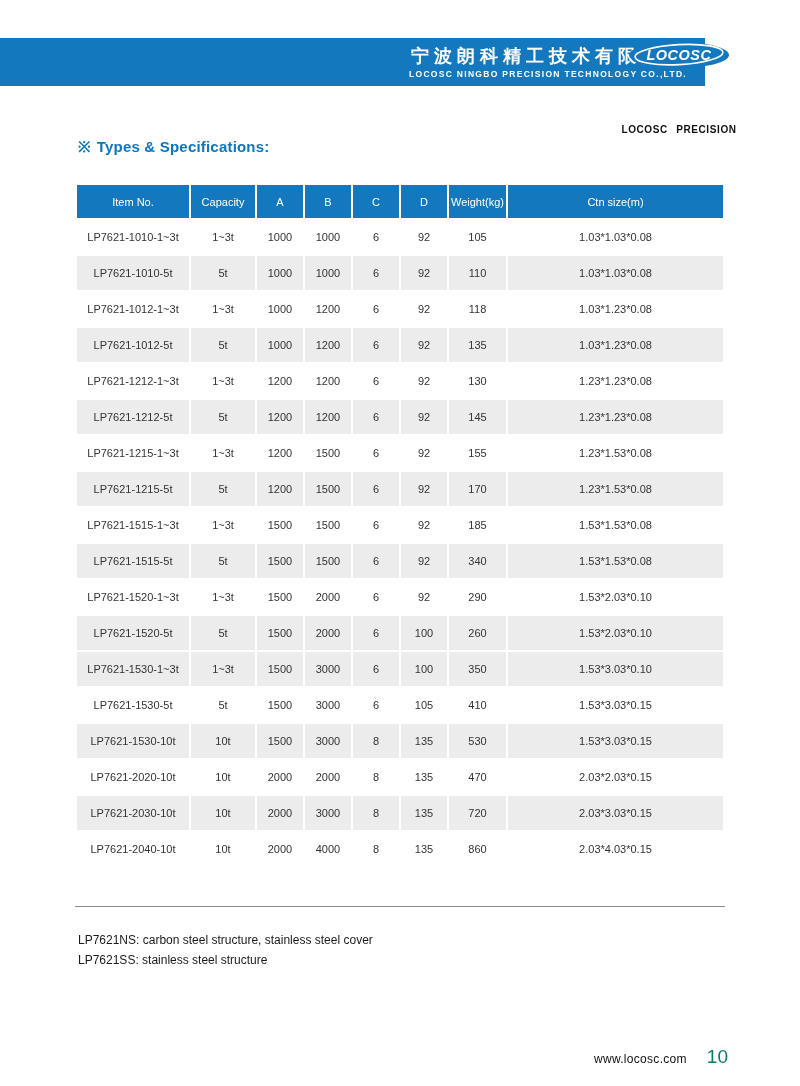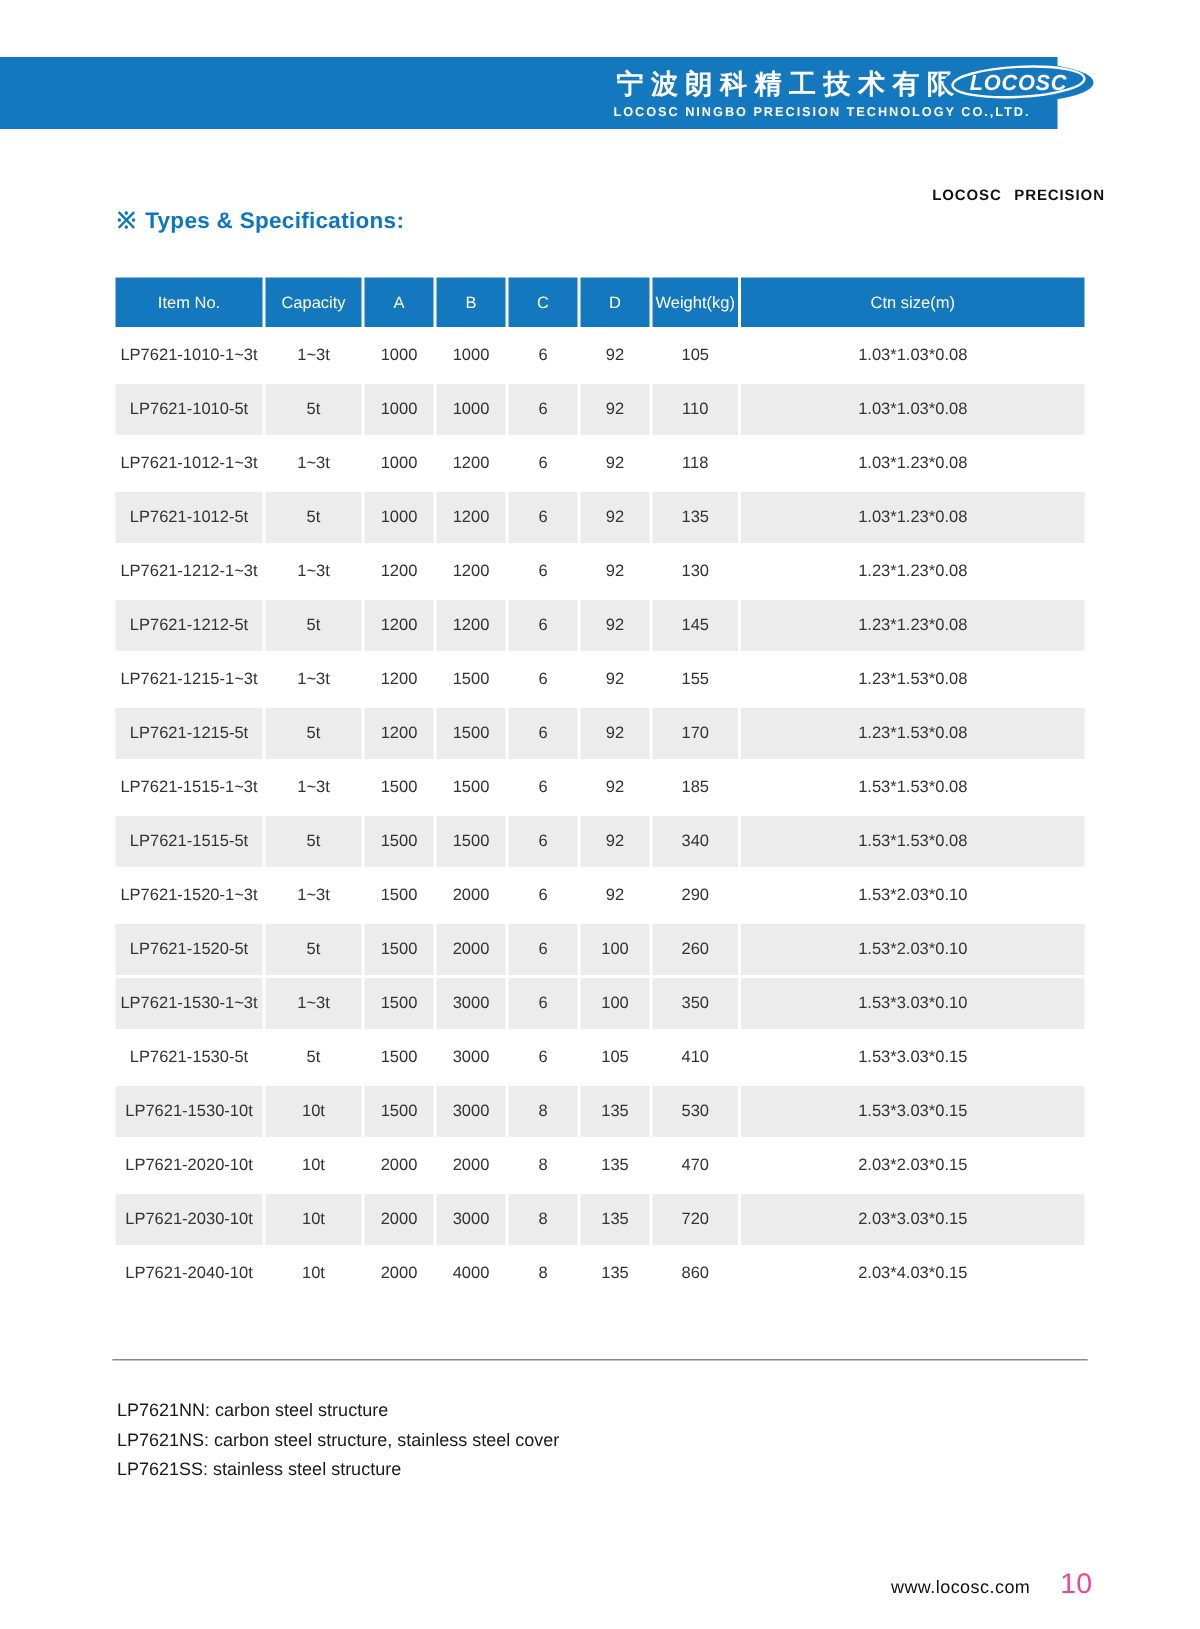--- a/index.html
+++ b/index.html
@@ -61,21 +61,21 @@
     color:#ffffff; font-weight:normal;
     font-size:11px; height:33px;
     text-align:center; padding:0;
   }
   .spec-table td {
     font-size:11px; color:#333333;
     height:34px; text-align:center; padding:0;
     background:#ffffff; white-space:nowrap;
   }
   .spec-table tr.alt td { background:#ececec; }
-  .spec-table th:nth-child(1), .spec-table td:nth-child(1) { width:98px; }
+  .spec-table th:nth-child(1), .spec-table td:nth-child(1) { width:112px; }
   .spec-table th:nth-child(2), .spec-table td:nth-child(2) { width:64px; }
   .spec-table th:nth-child(3), .spec-table td:nth-child(3) { width:46px; }
   .spec-table th:nth-child(4), .spec-table td:nth-child(4) { width:46px; }
   .spec-table th:nth-child(5), .spec-table td:nth-child(5) { width:46px; }
   .spec-table th:nth-child(6), .spec-table td:nth-child(6) { width:46px; }
   .spec-table th:nth-child(7), .spec-table td:nth-child(7) { width:57px; }
   .table-bottom-rule {
     position:absolute; left:75px; top:906px;
     width:650px; height:1px; background:#8a8a8a;
   }
@@ -85,21 +85,21 @@
     position:absolute; left:78px; top:931px;
     font-size:12px; color:#1a1a1a; line-height:19.5px;
   }
 
   
   .footer {
     position:absolute; right:72px; top:1046px;
     display:flex; align-items:baseline; gap:20px;
   }
   .website { font-size:12px; color:#111; letter-spacing:0.3px; }
-  .page-number { font-size:19px; color:#ec4899; }
+  .page-number { font-size:19px; color:#0f766e; }
 </style>
 </head>
 <body style="--brand-blue: #1478be; --accent-blue: #0e76bf;">
 
 <div class="banner">
   <div class="banner-cn">宁波朗科精工技术有限公司</div>
   <div class="banner-en">LOCOSC NINGBO PRECISION TECHNOLOGY CO.,LTD.</div>
 </div>
 
 <div class="logo-block">
@@ -309,21 +309,20 @@
         <td>8</td>
         <td>135</td>
         <td>860</td>
         <td>2.03*4.03*0.15</td>
       </tr>
     </tbody>
 </table>
 <div class="table-bottom-rule"></div>
 
 <div class="notes">
-    <div class="note-line">LP7621NN: carbon steel structure</div>
     <div class="note-line">LP7621NS: carbon steel structure, stainless steel cover</div>
     <div class="note-line">LP7621SS: stainless steel structure</div>
   </div>
 
 <div class="footer">
   <span class="website">www.locosc.com</span>
   <span class="page-number">10</span>
 </div>
 
 </body></html>

